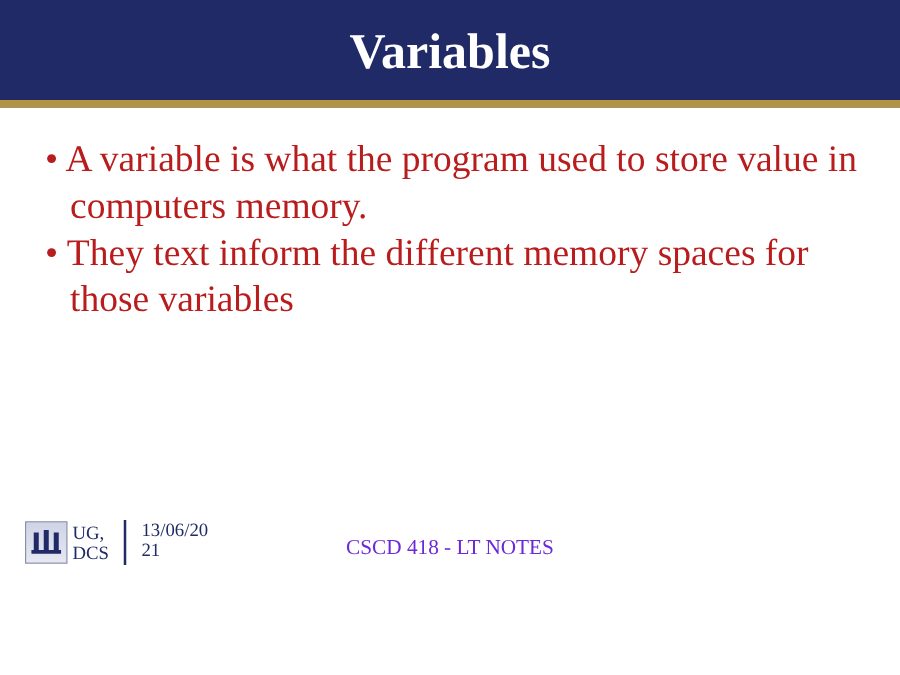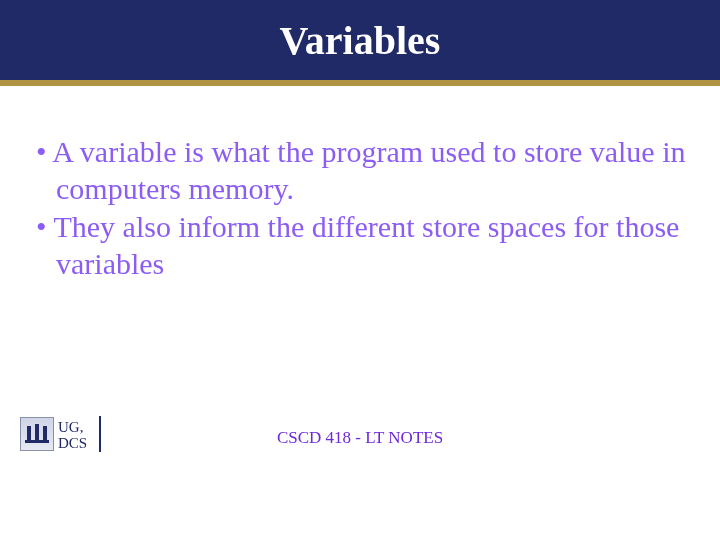--- a/index.html
+++ b/index.html
@@ -15,22 +15,21 @@
     border-bottom: 6px solid #b09444;
   }
   .title-bar h1 {
     font-size: 40px;
     font-weight: bold;
     font-family: "Times New Roman", Times, serif;
   }
   .body {
     flex: 1;
     padding: 24px 28px 8px 36px;
-    color: #8b5cf6;
-    margin-top: 24px;
+    color: #b91c1c;
   }
   .bullets { list-style: none; }
   .bullets li {
     font-size: 30px;
     line-height: 1.22;
     text-indent: -20px;
     padding-left: 20px;
     margin-bottom: 2px;
   }
   .bullets li::before {
@@ -90,33 +89,37 @@
 <body>
 
 <div class="slide">
   <div class="title-bar">
     <h1>Variables</h1>
   </div>
 
   <div class="body">
     <ul class="bullets">
       <li>A variable is what the program used to store value in computers memory.</li>
-      <li>They also inform the different store spaces for those variables</li>
+      <li>They text inform the different memory spaces for those variables</li>
     </ul>
   </div>
 
   <div class="footer">
     <div class="logo-box">
       <svg width="24" height="24" viewBox="0 0 24 24">
         <rect x="2" y="4" width="4" height="14" fill="#1f2a66"></rect>
         <rect x="10" y="2" width="4" height="16" fill="#1f2a66"></rect>
         <rect x="18" y="4" width="4" height="14" fill="#1f2a66"></rect>
         <rect x="0" y="18" width="24" height="3" fill="#1f2a66"></rect>
       </svg>
     </div>
     <div class="org">
       <div>UG,</div>
       <div>DCS</div>
     </div>
     <div class="divider"></div>
+    <div class="date">
+      <div>13/06/20</div>
+      <div>21</div>
+    </div>
     <div class="course">CSCD 418 - LT NOTES</div>
   </div>
 </div>
 
 </body></html>

